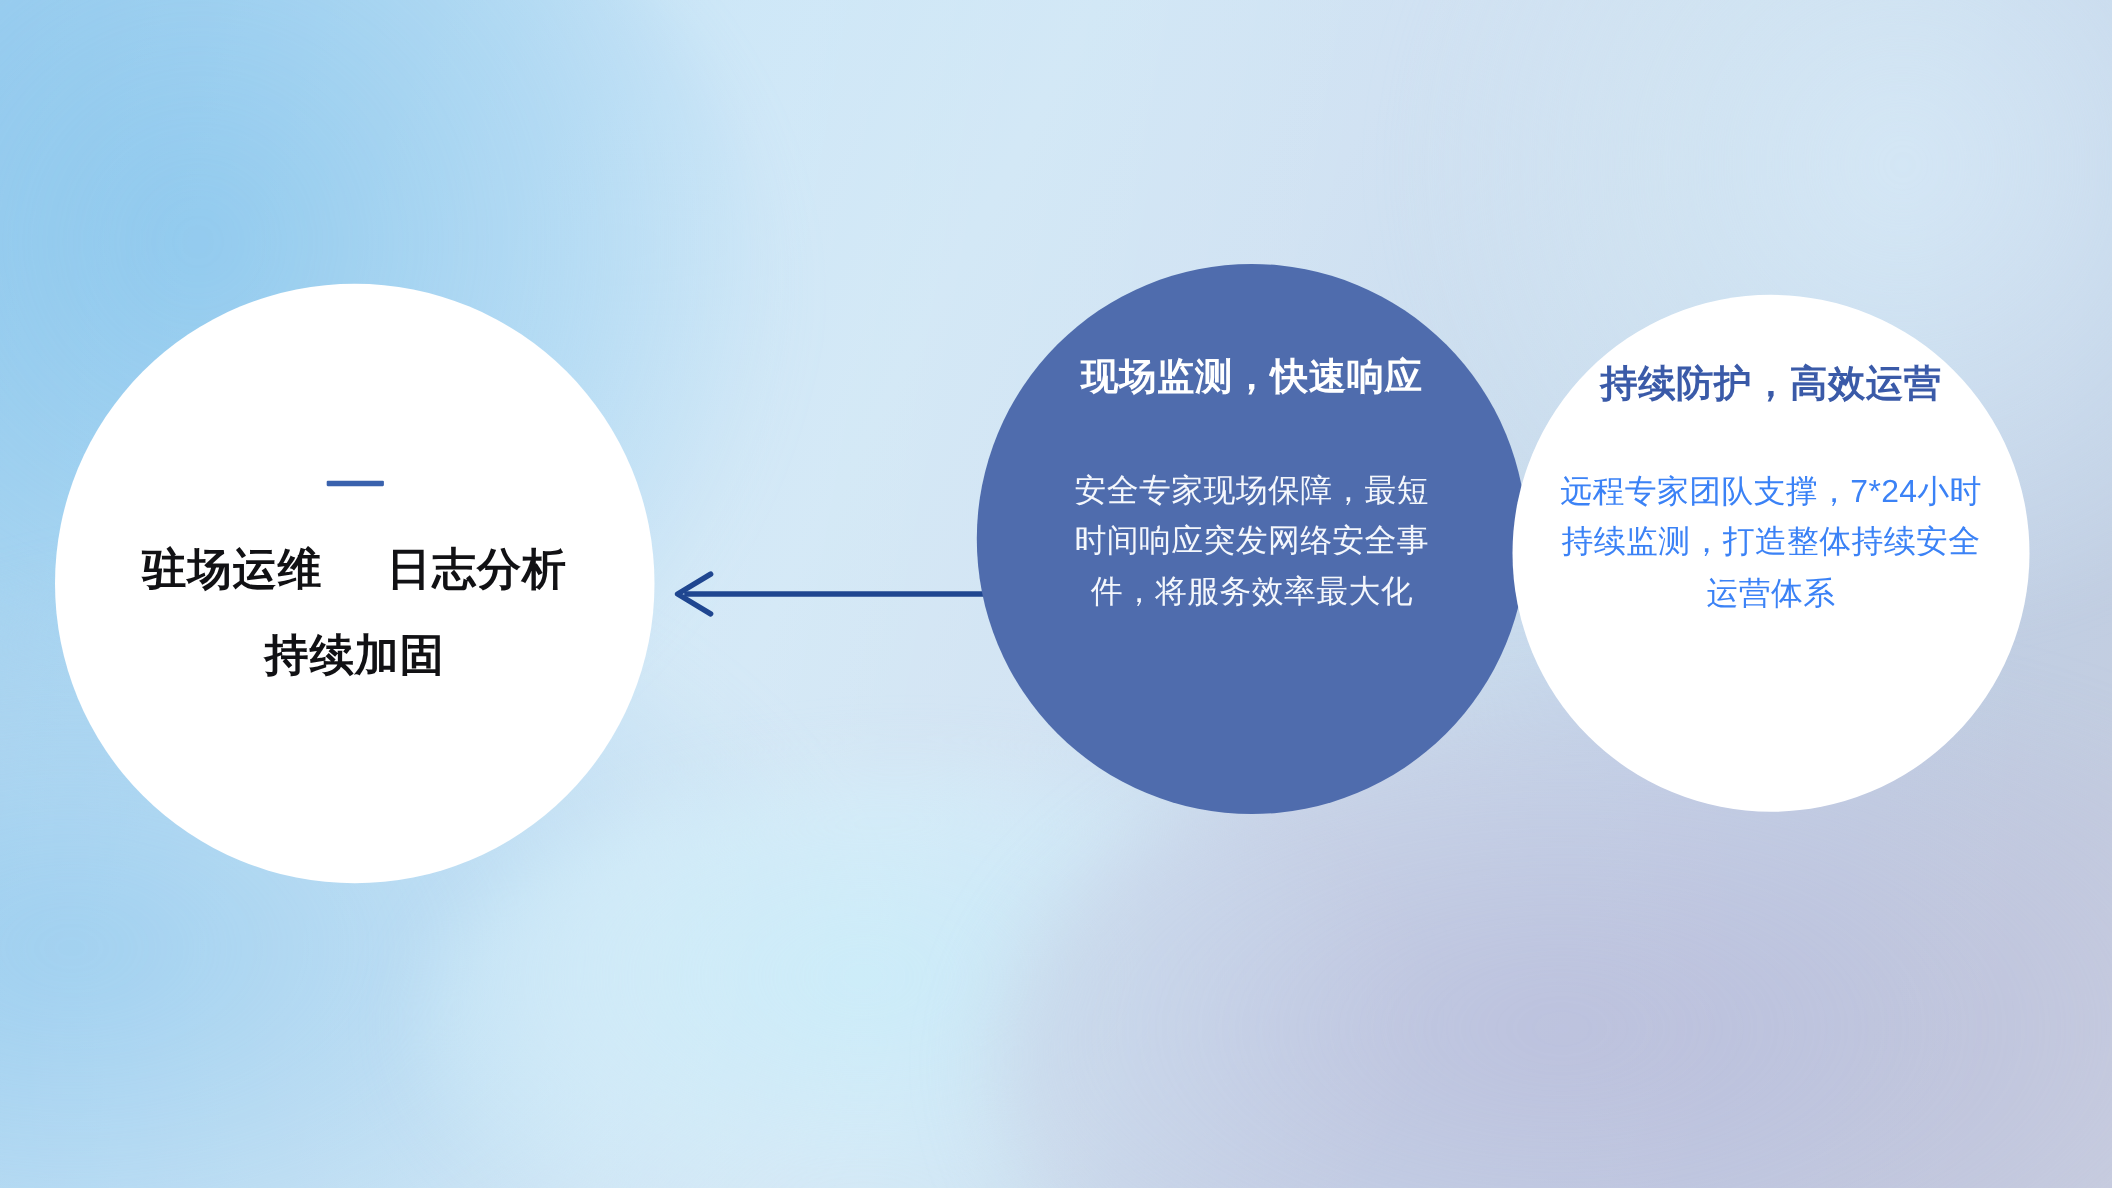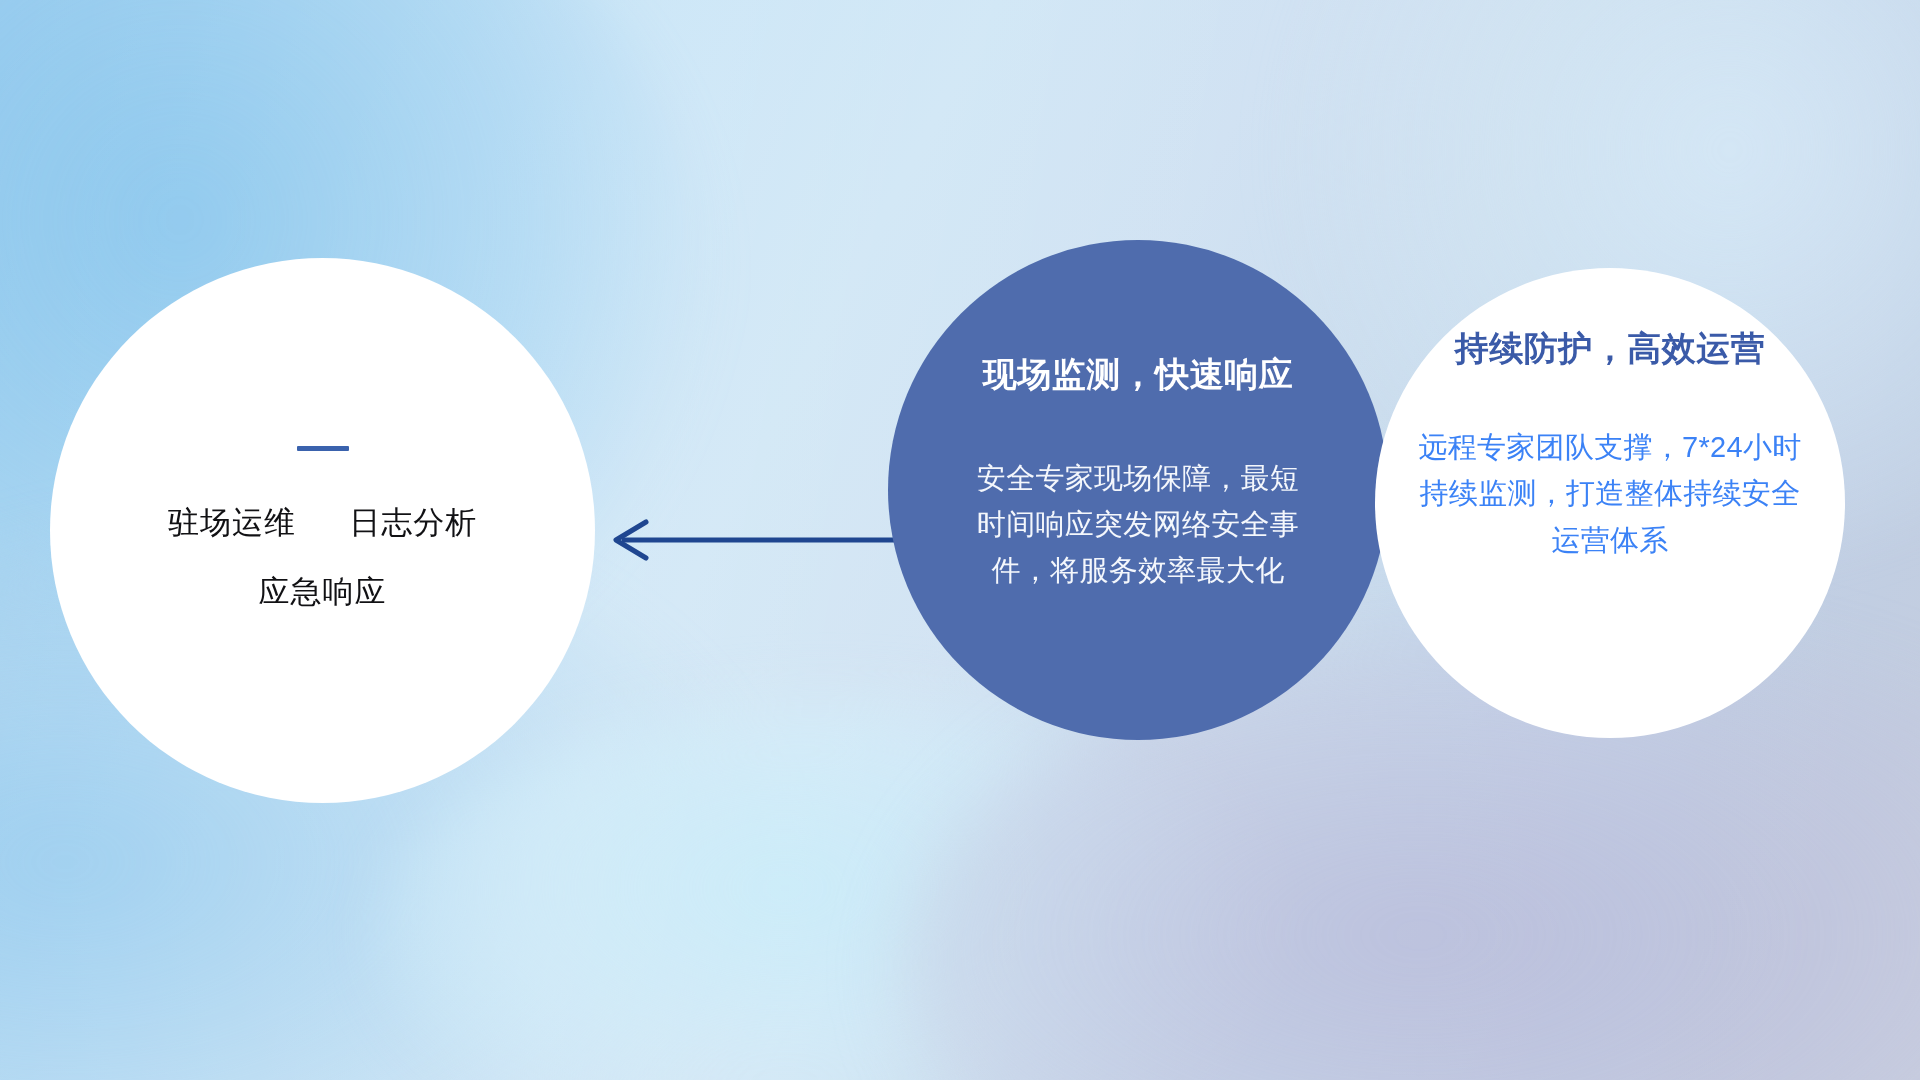--- a/index.html
+++ b/index.html
@@ -166,39 +166,39 @@
     margin-top: -8px;
   }
   .blue-dash {
     width: 52px;
     height: 5px;
     background: #3a62ad;
     border-radius: 1px;
     margin: 0 auto 56px auto;
   }
   .tag-row {
-    font-size: 31px;
-    font-weight: normal;
+    font-size: 40px;
+    font-weight: bold;
     color: #111114;
     letter-spacing: 1px;
     line-height: 1.0;
     margin-bottom: 38px;
     white-space: nowrap;
   }
   .tag-row .gap {
     display: inline-block;
     width: 34px;
   }
   .tag-row.last {
     margin-bottom: 0;
   }
 
   
   .mid-title {
-    margin-top: 112px;
+    margin-top: 80px;
     font-size: 34px;
     font-weight: bold;
     color: #ffffff;
     letter-spacing: 0.5px;
     white-space: nowrap;
   }
   .mid-body {
     margin-top: 58px;
     width: 330px;
     font-size: 29px;
@@ -250,21 +250,21 @@
       <div class="blue-dash"></div>
 
       <div class="tag-row">
         <span>驻场运维</span>
         <span class="gap"></span>
         <span>日志分析</span>
       </div>
 
 
       <div class="tag-row last">
-        <span>应急响应</span>
+        <span>持续加固</span>
       </div>
     </div>
   </div>
 
   <div class="circle circle-mid">
     <div class="mid-title">现场监测，快速响应</div>
     <div class="mid-body">安全专家现场保障，最短时间响应突发网络安全事件，将服务效率最大化</div>
   </div>
 
   <div class="circle circle-right">

